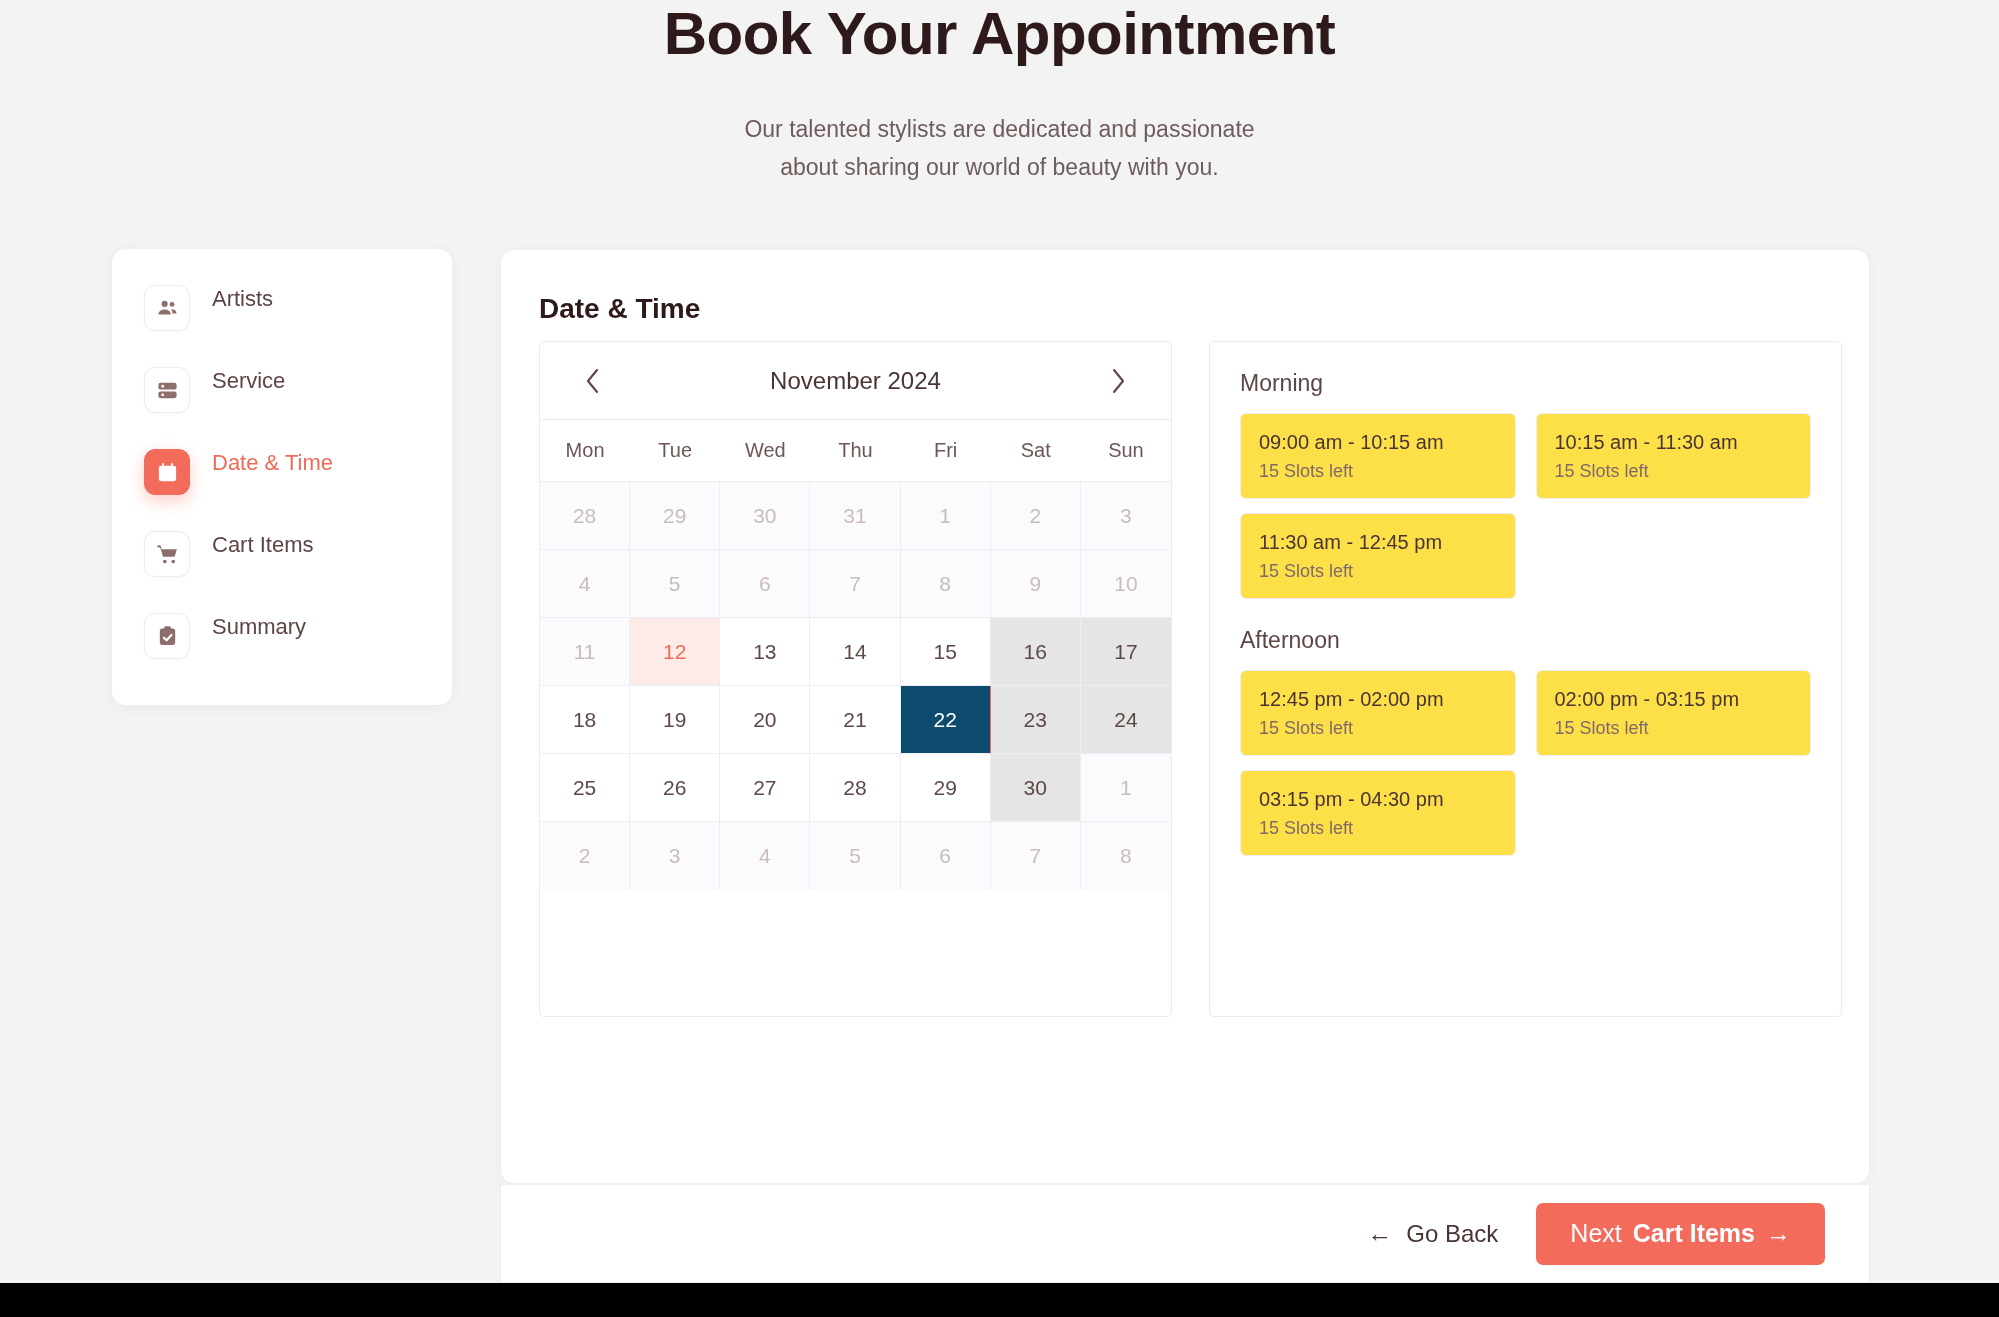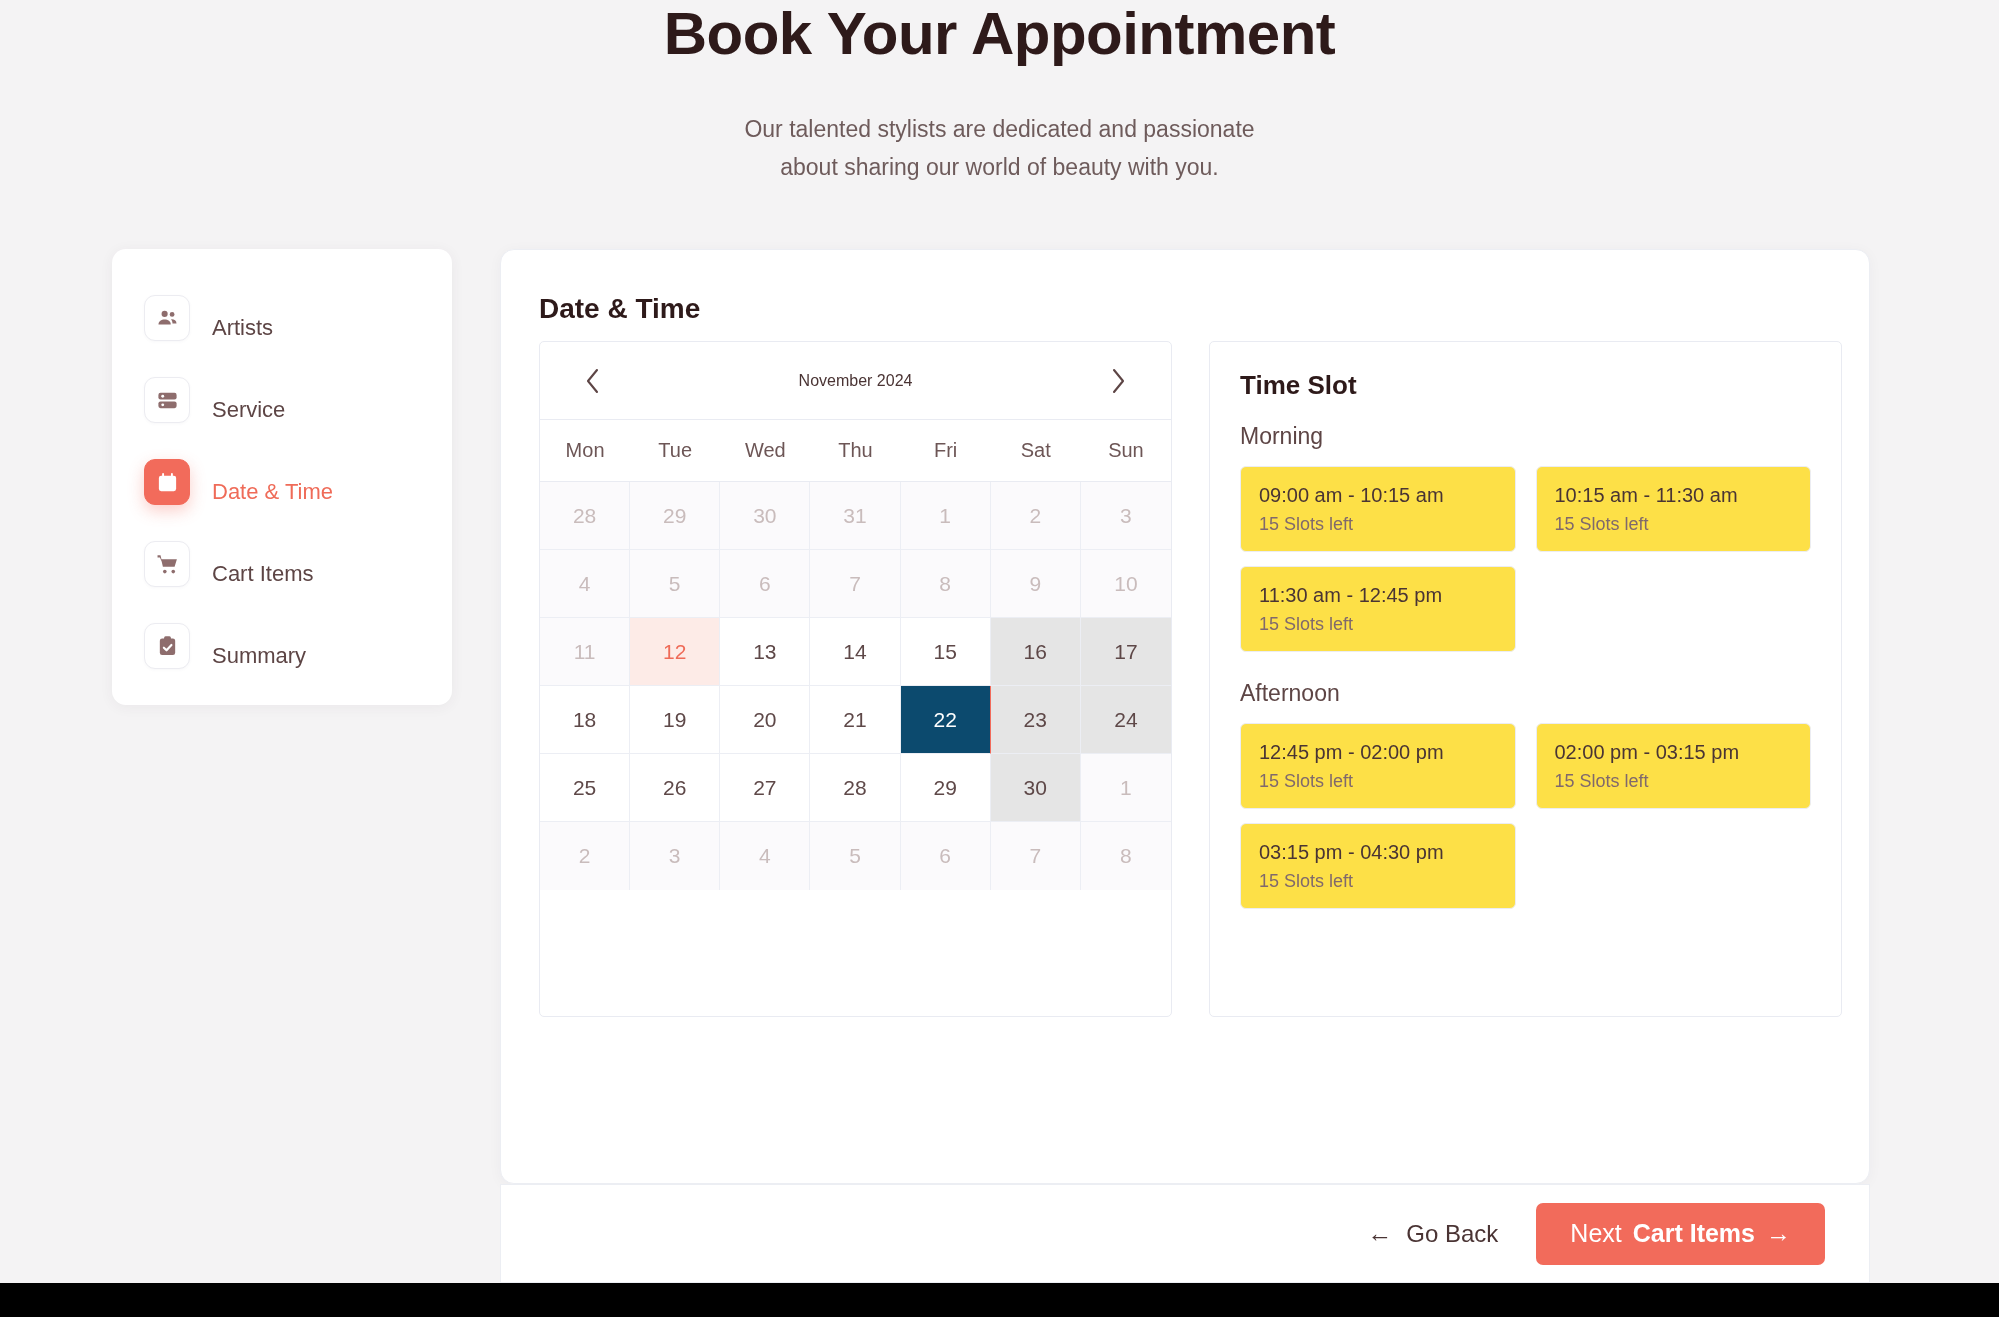--- a/index.html
+++ b/index.html
@@ -63,21 +63,21 @@
     position: absolute;
     left: 112px; top: 249px;
     width: 340px;
     background: #ffffff;
     border-radius: 14px;
     box-shadow: 0 2px 14px rgba(60, 50, 70, 0.06);
     padding: 36px 0 36px 0;
   }
   .side-item {
     display: flex;
-    align-items: flex-end;
+    align-items: flex-start;
     gap: 22px;
     padding: 0 0 0 32px;
     height: 56px;
     margin-bottom: 26px;
     cursor: pointer;
   }
   .side-item:last-child { margin-bottom: 0; }
 
   .side-icon {
     flex: 0 0 auto;
@@ -150,21 +150,21 @@
     border-bottom: 1px solid #e9ebf2;
   }
   .cal-nav {
     width: 34px; height: 34px;
     display: flex; align-items: center; justify-content: center;
     cursor: pointer;
     color: #5d4545;
   }
   .cal-nav svg { width: 16px; height: 26px; stroke: #5d4545; stroke-width: 2.1; fill: none; stroke-linecap: round; stroke-linejoin: round; }
   .cal-month {
-    font-size: 16px;
+    font-size: 24px;
     color: #4a3434;
     font-weight: 400;
   }
   .cal-dows {
     display: grid;
     grid-template-columns: repeat(7, 1fr);
     height: 62px;
     border-bottom: 1px solid #e9ebf2;
   }
   .cal-dow {
@@ -425,21 +425,20 @@
             <div class="cal-cell muted">3</div>
             <div class="cal-cell muted">4</div>
             <div class="cal-cell muted">5</div>
             <div class="cal-cell muted">6</div>
             <div class="cal-cell muted">7</div>
             <div class="cal-cell muted">8</div>
           </div>
       </div>
 
       <div class="timeslot">
-        <div class="ts-title">Time Slot</div>
         <div id="ts-periods">
             <div class="ts-period">Morning</div>
             <div class="ts-grid">
               <div class="ts-slot">
                 <div class="ts-slot-time">09:00 am - 10:15 am</div>
                 <div class="ts-slot-left">15 Slots left</div>
               </div>
               <div class="ts-slot">
                 <div class="ts-slot-time">10:15 am - 11:30 am</div>
                 <div class="ts-slot-left">15 Slots left</div>

